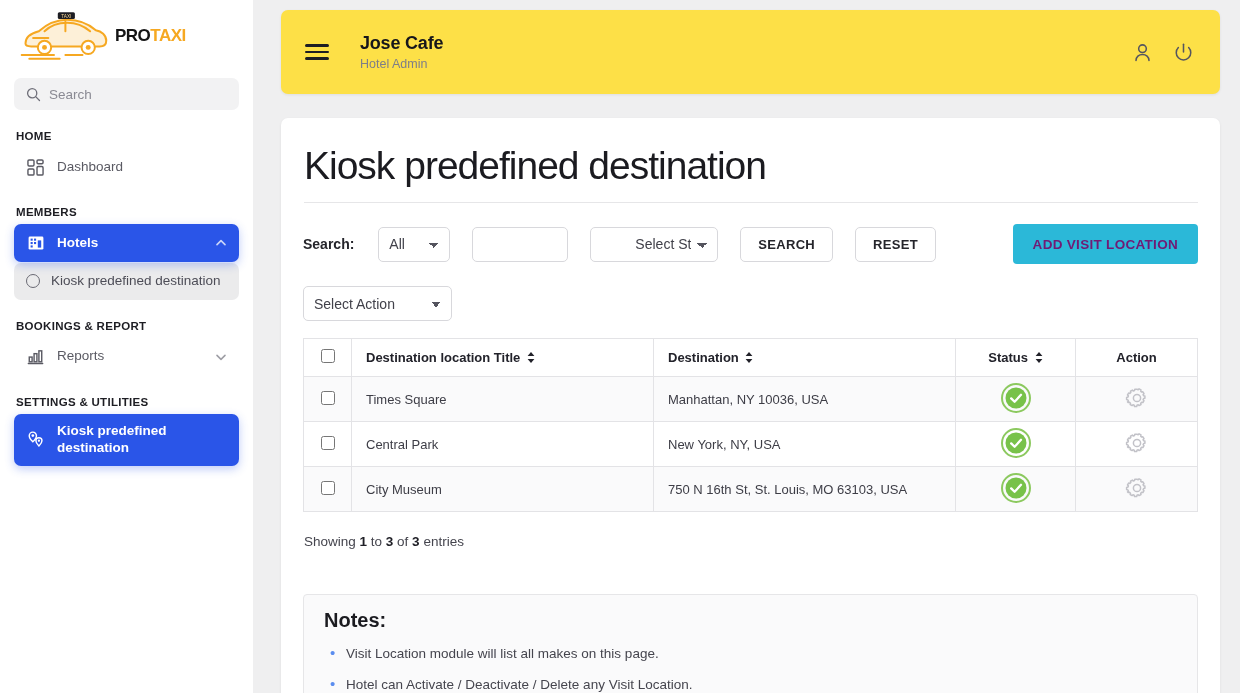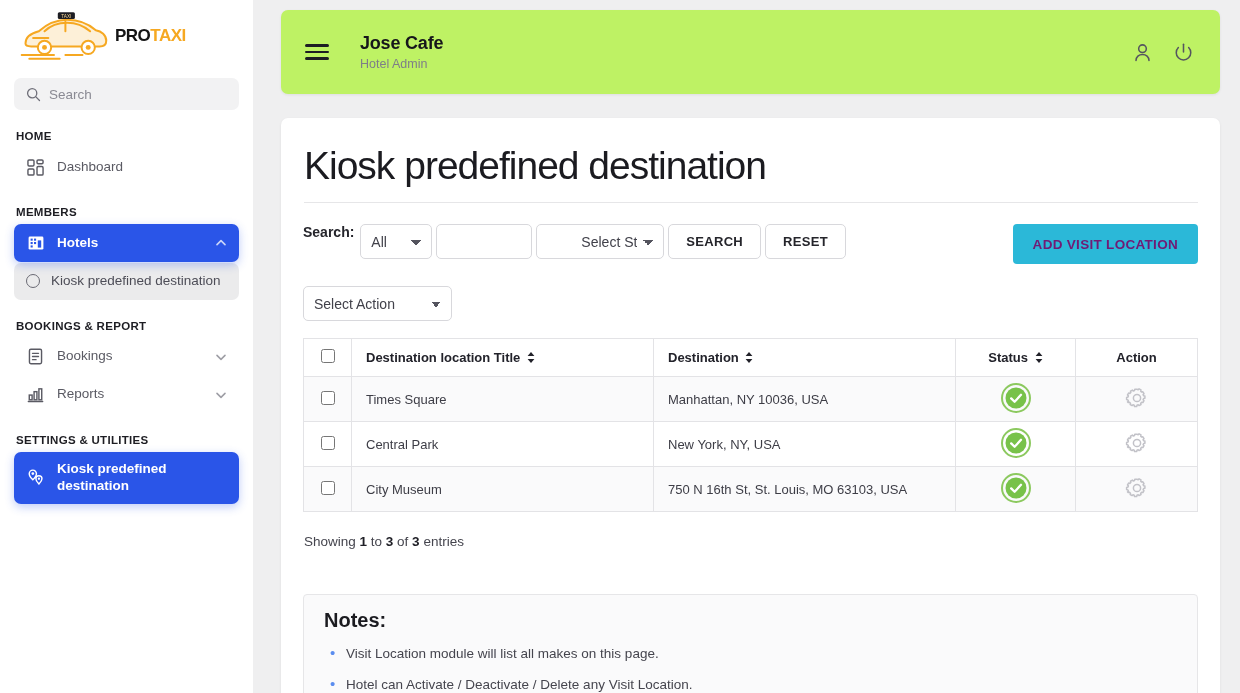--- a/index.html
+++ b/index.html
@@ -67,21 +67,21 @@
     border-radius: 50%; flex: 0 0 auto;
   }
   .nav-sub .lbl { line-height: 1.4; }
 
   
   .main {
     flex: 1; height: 693px; padding: 10px 20px 0 28px;
     overflow: hidden;
   }
   .topbar {
-    background: #bef264; border-radius: 7px; height: 84px;
+    background: #fde047; border-radius: 7px; height: 84px;
     display: flex; align-items: center; padding: 0 26px 0 24px;
     box-shadow: 0 1px 3px rgba(0,0,0,.07);
   }
   .hamburger { width: 24px; display: flex; flex-direction: column; gap: 4px; cursor: pointer; }
   .hamburger span { display: block; height: 2.4px; background: #1d1d23; border-radius: 2px; }
   .topbar-titles { margin-left: 31px; }
   .topbar-title { font-size: 18px; font-weight: bold; color: #16161b; letter-spacing: -.2px; }
   .topbar-sub { font-size: 12.5px; color: #7e7e88; margin-top: 3px; }
   .topbar-icons { margin-left: auto; display: flex; align-items: center; gap: 20px; }
   .topbar-icons .ic { cursor: pointer; display: flex; }
@@ -90,21 +90,21 @@
     background: #fff; border-radius: 7px; margin-top: 24px;
     padding: 26px 22px 0 22px; min-height: 575px;
     box-shadow: 0 1px 3px rgba(0,0,0,.07);
   }
   .page-title {
     font-size: 39px; color: #1b1b20; font-weight: normal;
     letter-spacing: -1px; padding-bottom: 14px; margin: 0 0 0 1px;
     border-bottom: 1px solid #e6e6e8;
   }
 
-  .toolbar { display: flex; gap: 4px; margin-top: 21px; }
+  .toolbar { display: flex; align-items: center; gap: 22px; margin-top: 21px; }
   .toolbar-label { font-size: 14px; font-weight: bold; color: #25252b; margin-right: 2px; }
   .ctl {
     height: 35px; border: 1px solid #d8d8dc; border-radius: 5px;
     background: #fff; font-family: "Liberation Sans", sans-serif;
     font-size: 14px; color: #41414a; padding: 0 10px; outline: none;
   }
   select.ctl { appearance: none; padding-right: 26px;
     background-image: linear-gradient(45deg, transparent 50%, #54545e 50%), linear-gradient(135deg, #54545e 50%, transparent 50%);
     background-position: calc(100% - 15px) 15px, calc(100% - 10px) 15px;
     background-size: 5px 5px, 5px 5px; background-repeat: no-repeat; cursor: pointer; }
@@ -242,34 +242,20 @@
       </svg>
     </div>
 
     <div class="nav-sub">
       <span class="dot-ring"></span>
       <span class="lbl">Kiosk predefined destination</span>
     </div>
 
     <div class="nav-section-title">BOOKINGS &amp; REPORT</div>
 
-    <div class="nav-item">
-      <span class="ico">
-        <svg width="17" height="17" viewBox="0 0 18 18">
-          <rect x="2.6" y="1.4" width="12.8" height="15.2" rx="1.5" fill="none" stroke="#5a5a63" stroke-width="1.5"></rect>
-          <line x1="5.8" y1="5.6" x2="12.2" y2="5.6" stroke="#5a5a63" stroke-width="1.4" stroke-linecap="round"></line>
-          <line x1="5.8" y1="9" x2="12.2" y2="9" stroke="#5a5a63" stroke-width="1.4" stroke-linecap="round"></line>
-          <line x1="5.8" y1="12.4" x2="9.6" y2="12.4" stroke="#5a5a63" stroke-width="1.4" stroke-linecap="round"></line>
-        </svg>
-      </span>
-      <span class="lbl">Bookings</span>
-      <svg class="chev" viewBox="0 0 12 12">
-        <polyline points="2,4.4 6,8.4 10,4.4" fill="none" stroke="#7c7c86" stroke-width="1.5" stroke-linecap="round" stroke-linejoin="round"></polyline>
-      </svg>
-    </div>
 
     <div class="nav-item">
       <span class="ico">
         <svg width="17" height="17" viewBox="0 0 18 18">
           <rect x="2.4" y="9.6" width="3" height="5" fill="none" stroke="#5a5a63" stroke-width="1.5"></rect>
           <rect x="7.5" y="6" width="3" height="8.6" fill="none" stroke="#5a5a63" stroke-width="1.5"></rect>
           <rect x="12.6" y="3" width="3" height="11.6" fill="none" stroke="#5a5a63" stroke-width="1.5"></rect>
           <line x1="1.4" y1="16.4" x2="16.6" y2="16.4" stroke="#5a5a63" stroke-width="1.5" stroke-linecap="round"></line>
         </svg>
       </span>

